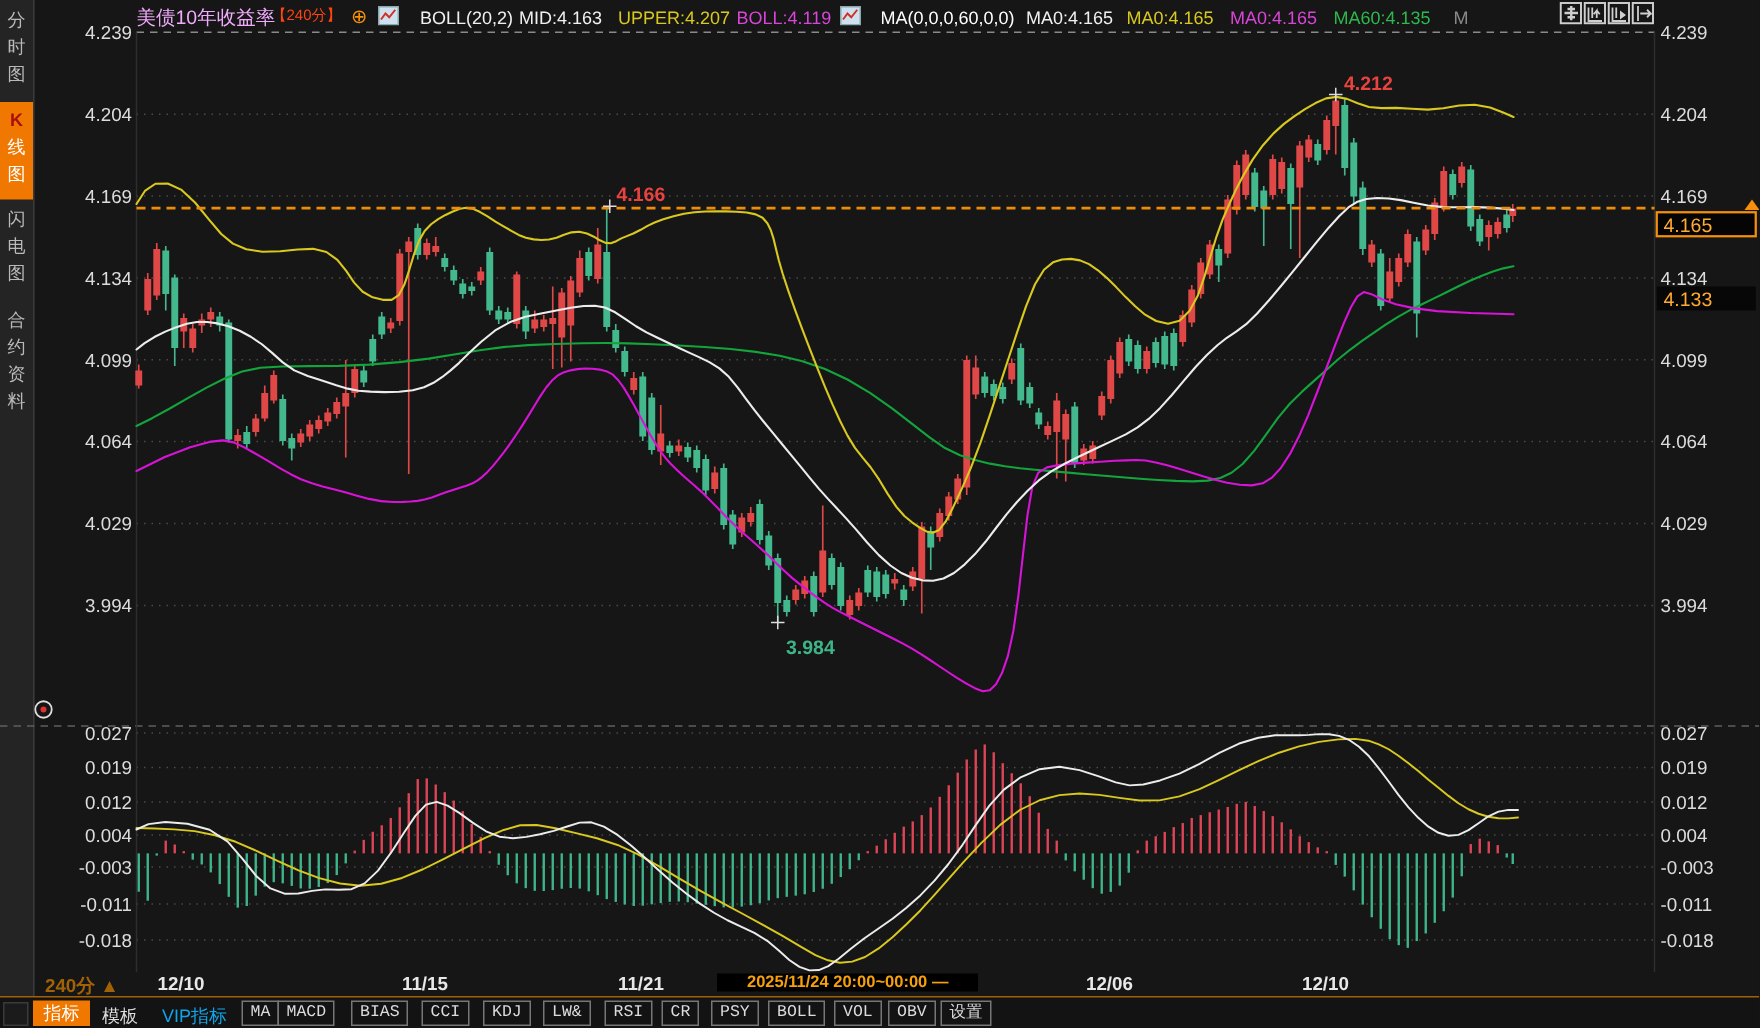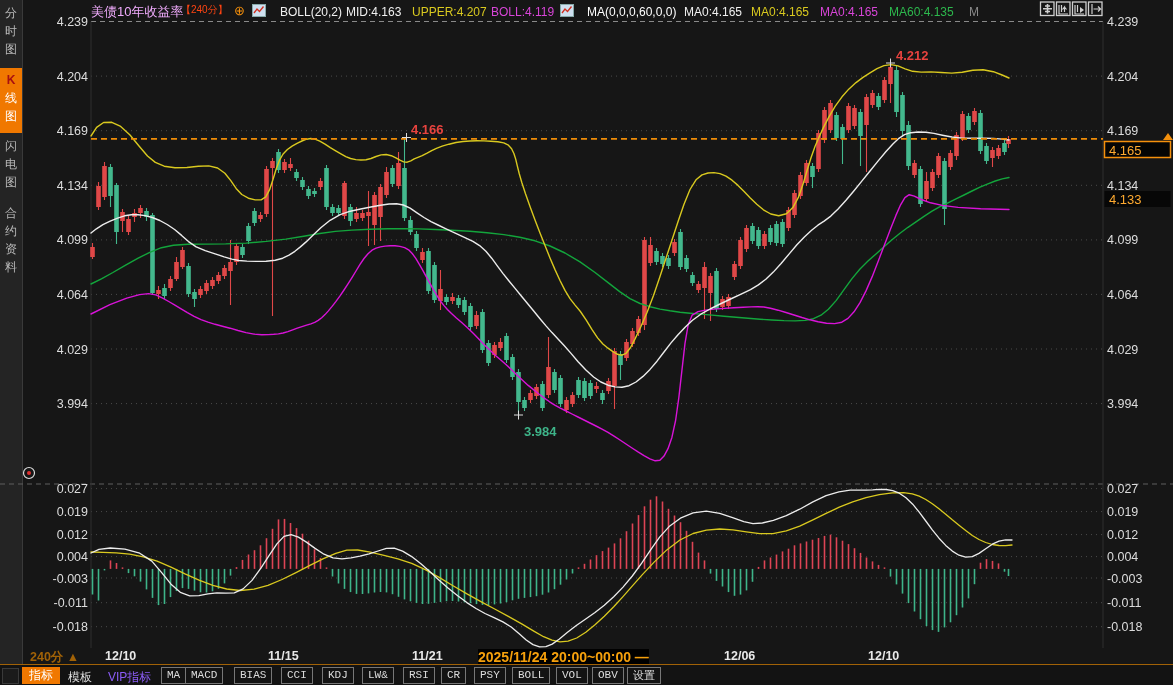--- a/index.html
+++ b/index.html
@@ -580,29 +580,29 @@
 <path d="M1075 5 v9 h9 M1077.5 5 v7" stroke="#cfcfcf" stroke-width="1.2" fill="none"></path>
 <path d="M1080 7 l4 3 l-4 3 z" fill="#cfcfcf"></path>
 <rect x="1088.5" y="2" width="13.5" height="13.5" fill="none" stroke="#cfcfcf" stroke-width="1.3"></rect>
 <path d="M1092 4 v10 M1093.5 9 h7 l-2.5 -2.5 M1098 6.5 l2.5 2.5 l-2.5 2.5" stroke="#cfcfcf" stroke-width="1.2" fill="none"></path>
 </svg>
 <div class="datebar">
  <span style="position:absolute;left:30px;color:#a16207">240分 ▲</span>
  <span style="position:absolute;left:105px">12/10</span>
  <span style="position:absolute;left:268px">11/15</span>
  <span style="position:absolute;left:412px">11/21</span>
- <span style="position:absolute;left:478px;background:#000;color:#f5a00c;padding:0 0;font-size:14px">2025/11/24 20:00~00:00 —</span>
+ <span style="position:absolute;left:478px;background:#000;color:#f5a00c;padding:0 20px;font-size:11px">2025/11/24 20:00~00:00 —</span>
  <span style="position:absolute;left:724px">12/06</span>
  <span style="position:absolute;left:868px">12/10</span>
 </div>
 <div class="botbar">
  <span style="position:absolute;left:2px;top:3px;width:15px;height:14px;border:1px solid #3a3a3a;background:#1b1b1b"></span>
  <span style="position:absolute;left:22px;top:2px;height:17px;line-height:17px;background:#f07800;color:#fff;padding:0 7px">指标</span>
  <span style="position:absolute;left:68px;top:4px">模板</span>
- <span style="position:absolute;left:108px;top:4px;color:#8b5cf6">VIP指标</span>
+ <span style="position:absolute;left:108px;top:4px;color:#0ea5e9">VIP指标</span>
  <span class="btn" style="left:161px">MA</span>
  <span class="btn" style="left:185px">MACD</span>
  <span class="btn" style="left:234px">BIAS</span>
  <span class="btn" style="left:281px">CCI</span>
  <span class="btn" style="left:322px">KDJ</span>
  <span class="btn" style="left:362px">LW&amp;</span>
  <span class="btn" style="left:403px">RSI</span>
  <span class="btn" style="left:441px">CR</span>
  <span class="btn" style="left:474px">PSY</span>
  <span class="btn" style="left:512px">BOLL</span>

